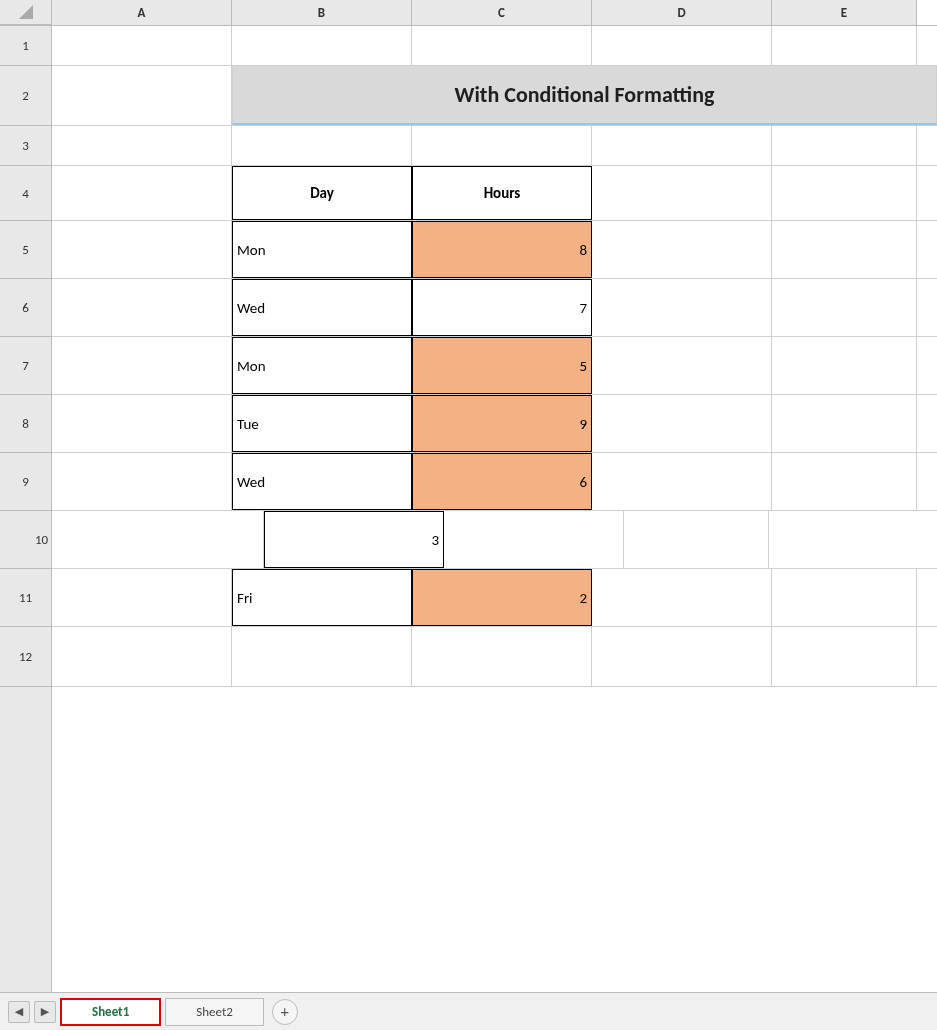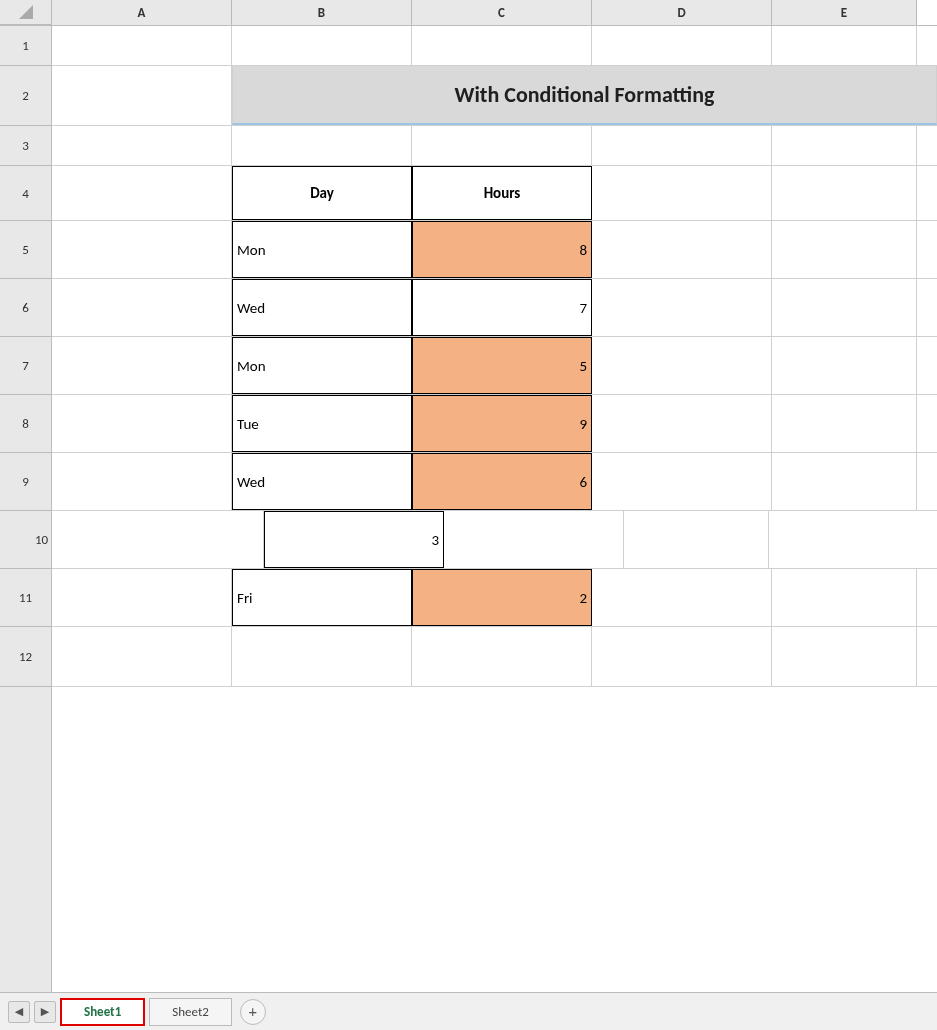--- a/index.html
+++ b/index.html
@@ -158,21 +158,21 @@
       display: flex;
       align-items: center;
       justify-content: center;
       font-size: 11px;
       cursor: pointer;
       color: #555;
     }
 
     .tab {
       height: 28px;
-      padding: 0 22px;
+      padding: 0 30px;
       display: flex;
       align-items: center;
       justify-content: center;
       font-size: 13px;
       cursor: pointer;
       border: 1px solid #bbb;
       background: #fff;
       user-select: none;
       text-align: center;
     }

